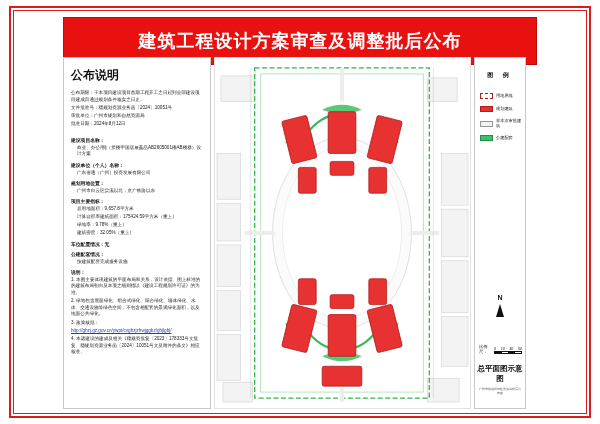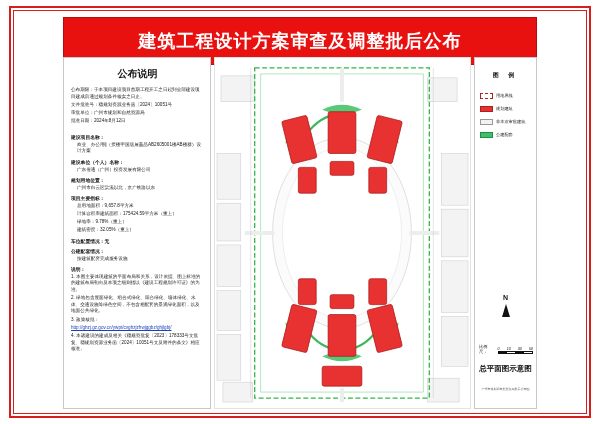--- a/index.html
+++ b/index.html
@@ -50,22 +50,21 @@
     position:absolute;
     left:63px;top:57px;
     width:148px;height:352px;
     border:1px solid #c8c8c8;
     background:#ffffff;
     box-sizing:border-box;
     padding:6px 6px 4px 7px;
     overflow:hidden;
   }
   .lp-title{
-    text-align:center;
-    font-size:10px;
+    font-size:12px;
     font-weight:bold;
     color:#111;
     margin:3px 0 6px 0;
   }
   .lp-row{
     font-size:4.6px;
     line-height:1.45;
     color:#1a1a1a;
     margin-bottom:1.5px;
     word-break:break-all;
@@ -89,21 +88,21 @@
     box-sizing:border-box;
     overflow:hidden;
   }
   .site-bg{
     position:absolute;left:0;top:0;width:100%;height:100%;
   }
   
   .right-panel{
     position:absolute;
     left:474px;top:57px;
-    width:63px;height:352px;
+    width:52px;height:352px;
     border:1px solid #c8c8c8;
     background:#fff;
     box-sizing:border-box;
   }
   .rp-title{
     text-align:center;
     font-size:6px;
     font-weight:bold;
     color:#111;
     margin-top:13px;

